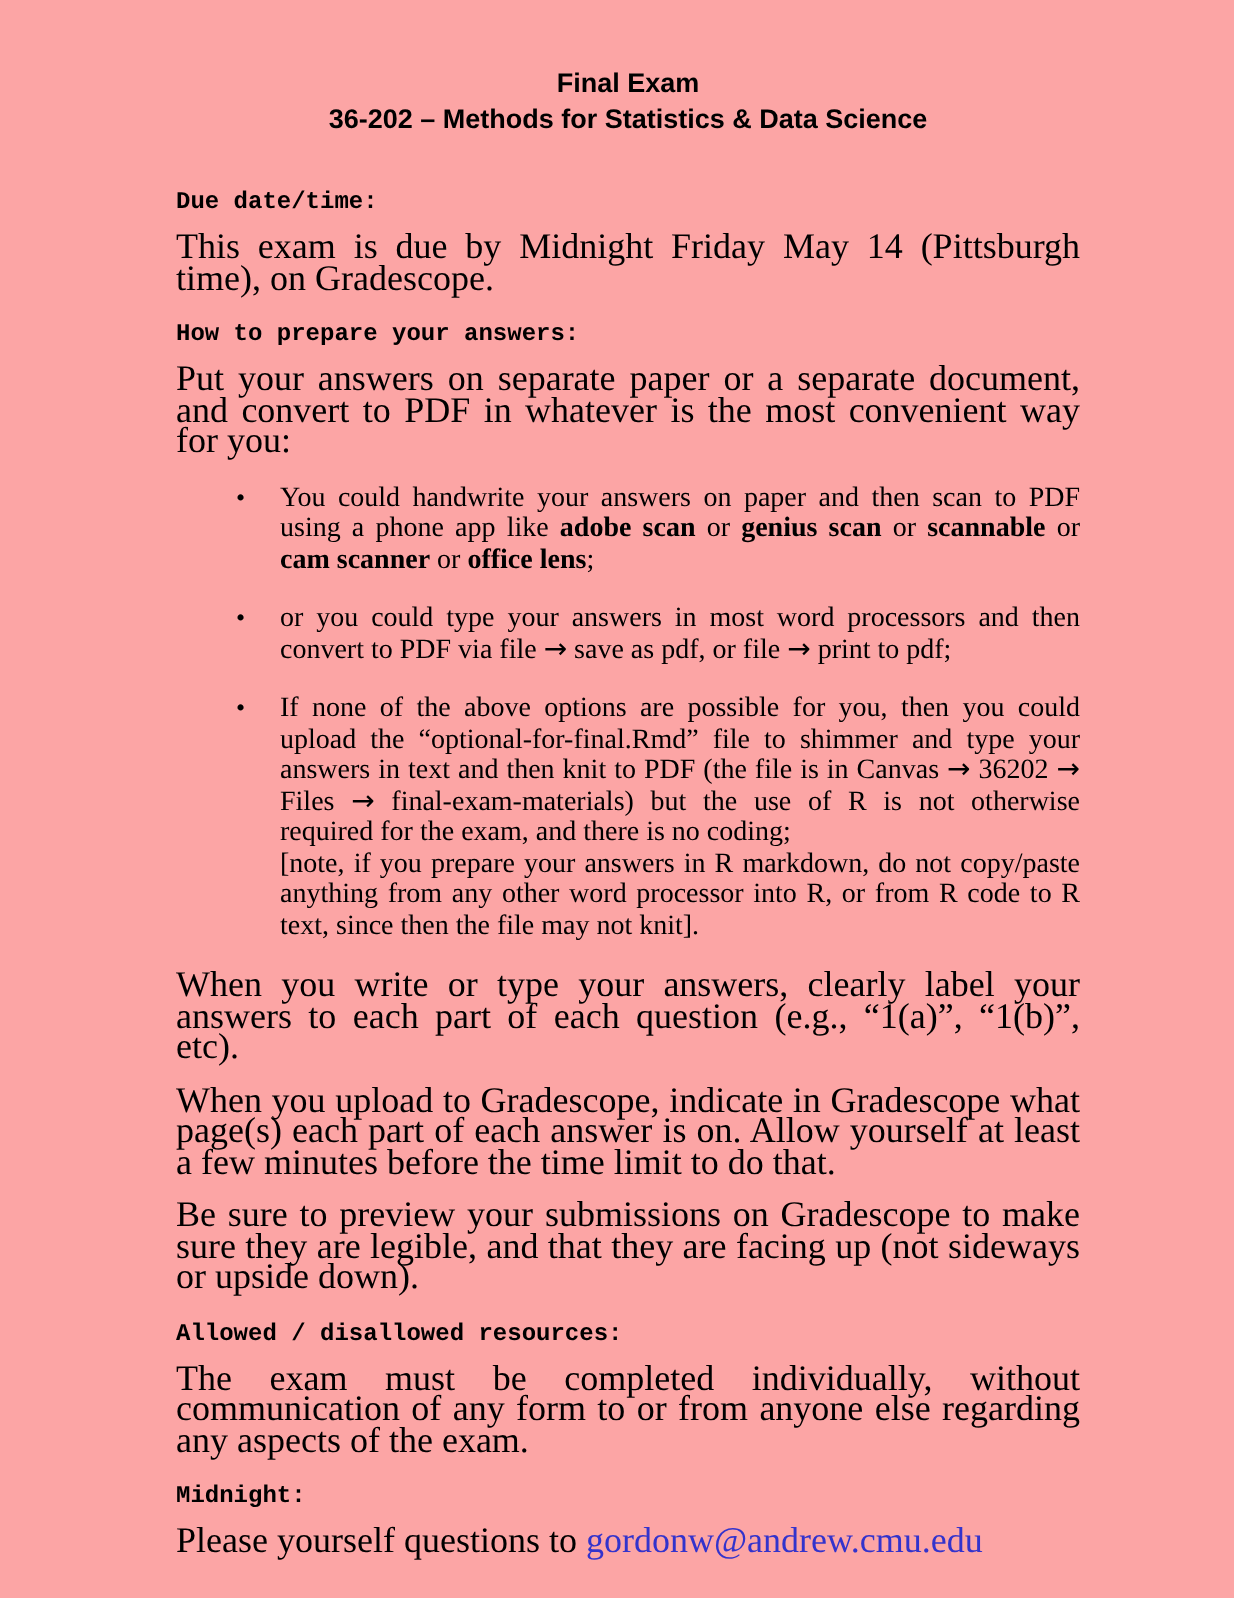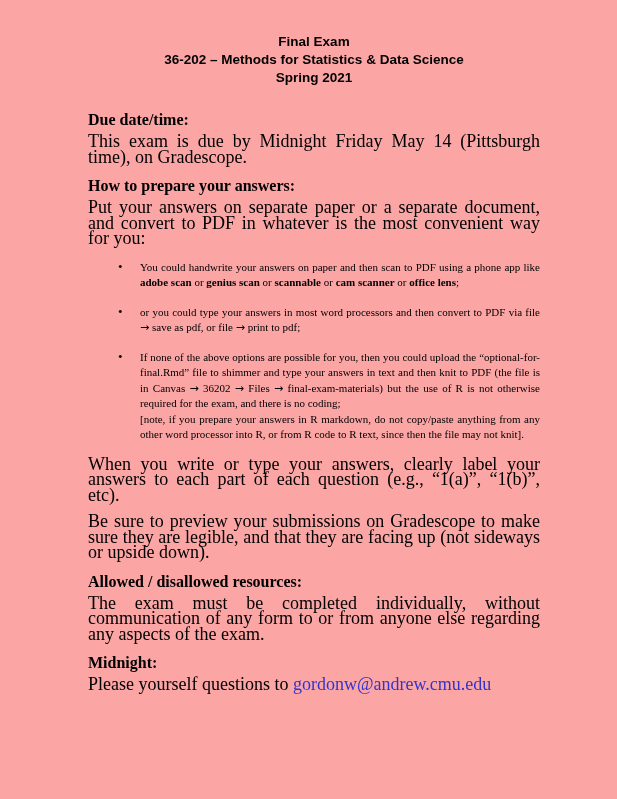--- a/index.html
+++ b/index.html
@@ -20,41 +20,41 @@
   }
   .doc-title {
     text-align: center;
     font-family: "Liberation Sans", sans-serif;
     font-weight: bold;
     font-size: 13.5px;
     line-height: 18px;
     margin: 0 0 26px 0;
   }
   .sec-heading {
-    font-family: Liberation Serif, serif;
+    font-family: Liberation Mono, monospace;
     font-weight: bold;
-    font-size: 16px;
+    font-size: 12px;
     line-height: 13px;
     margin: 14px 0 8px 0;
   }
   p.body-par {
     font-size: 18px;
     line-height: 15.5px;
     text-align: justify;
     margin: 0 0 11px 0;
   }
   ul.bullets {
     list-style: none;
     margin: 13px 0 10px 0;
     padding: 0;
   }
   ul.bullets li {
     position: relative;
     margin: 0 0 14px 52px;
-    font-size: 11px;
+    font-size: 14px;
     line-height: 15.5px;
     text-align: justify;
   }
   ul.bullets li::before {
     content: "\2022";
     position: absolute;
     left: -22px;
     top: -1px;
     font-size: 13px;
   }
@@ -66,36 +66,36 @@
   }
 </style>
 </head>
 <body>
 
 <div class="page">
 
   <div class="doc-title">
     <div>Final Exam</div>
     <div>36-202 – Methods for Statistics &amp; Data Science</div>
-    <div>Spring 2021</div>
   </div>
 
   <div class="sec-heading">Due date/time:</div>
   <p class="body-par">This exam is due by Midnight Friday May 14 (Pittsburgh time), on Gradescope.</p>
 
   <div class="sec-heading">How to prepare your answers:</div>
   <p class="body-par">Put your answers on separate paper or a separate document, and convert to PDF in whatever is the most convenient way for you:</p>
 
   <ul class="bullets">
     <li><span>You could handwrite your answers on paper and then scan to PDF using a phone app like </span><span class="b">adobe scan</span><span> or </span><span class="b">genius scan</span><span> or </span><span class="b">scannable</span><span> or </span><span class="b">cam scanner</span><span> or </span><span class="b">office lens</span><span>;</span></li>
     <li><span>or you could type your answers in most word processors and then convert to PDF via file </span><span class="arrow">→</span><span> save as pdf, or file </span><span class="arrow">→</span><span> print to pdf;</span></li>
     <li><span>If none of the above options are possible for you, then you could upload the “optional-for-final.Rmd” file to shimmer and type your answers in text and then knit to PDF (the file is in Canvas </span><span class="arrow">→</span><span> 36202 </span><span class="arrow">→</span><span> Files </span><span class="arrow">→</span><span> final-exam-materials) but the use of R is not otherwise required for the exam, and there is no coding;</span><br><span>[note, if you prepare your answers in R markdown, do not copy/paste anything from any other word processor into R, or from R code to R text, since then the file may not knit].</span></li>
   </ul>
 
   <p class="body-par">When you write or type your answers, clearly label your answers to each part of each question (e.g., “1(a)”, “1(b)”, etc).</p>
+  <p class="body-par">When you upload to Gradescope, indicate in Gradescope what page(s) each part of each answer is on.  Allow yourself at least a few minutes before the time limit to do that.</p>
   <p class="body-par">Be sure to preview your submissions on Gradescope to make sure they are legible, and that they are facing up (not sideways or upside down).</p>
 
   <div class="sec-heading">Allowed / disallowed resources:</div>
   <p class="body-par">The exam must be completed individually, without communication of any form to or from anyone else regarding any aspects of the exam.</p>
 
   <div class="sec-heading">Midnight:</div>
   <p class="body-par"><span>Please yourself questions to </span><a class="email-link">gordonw@andrew.cmu.edu</a></p>
 
 </div>
 

